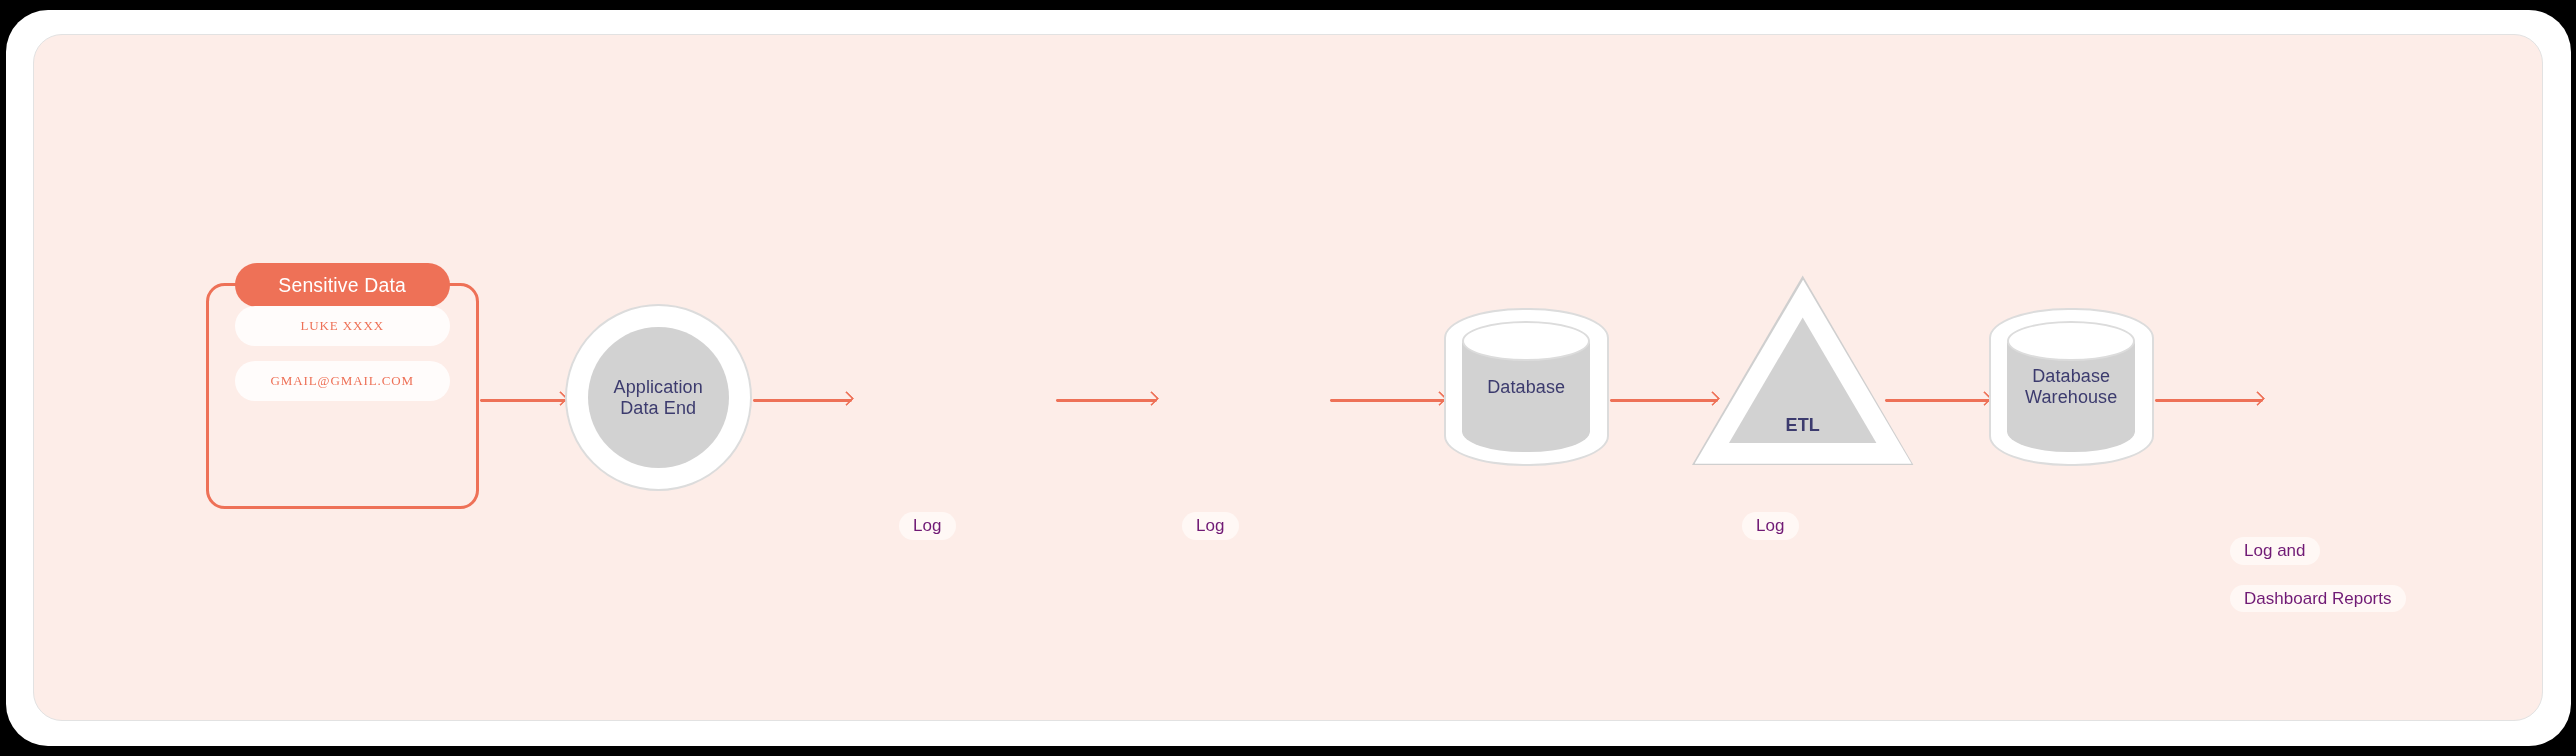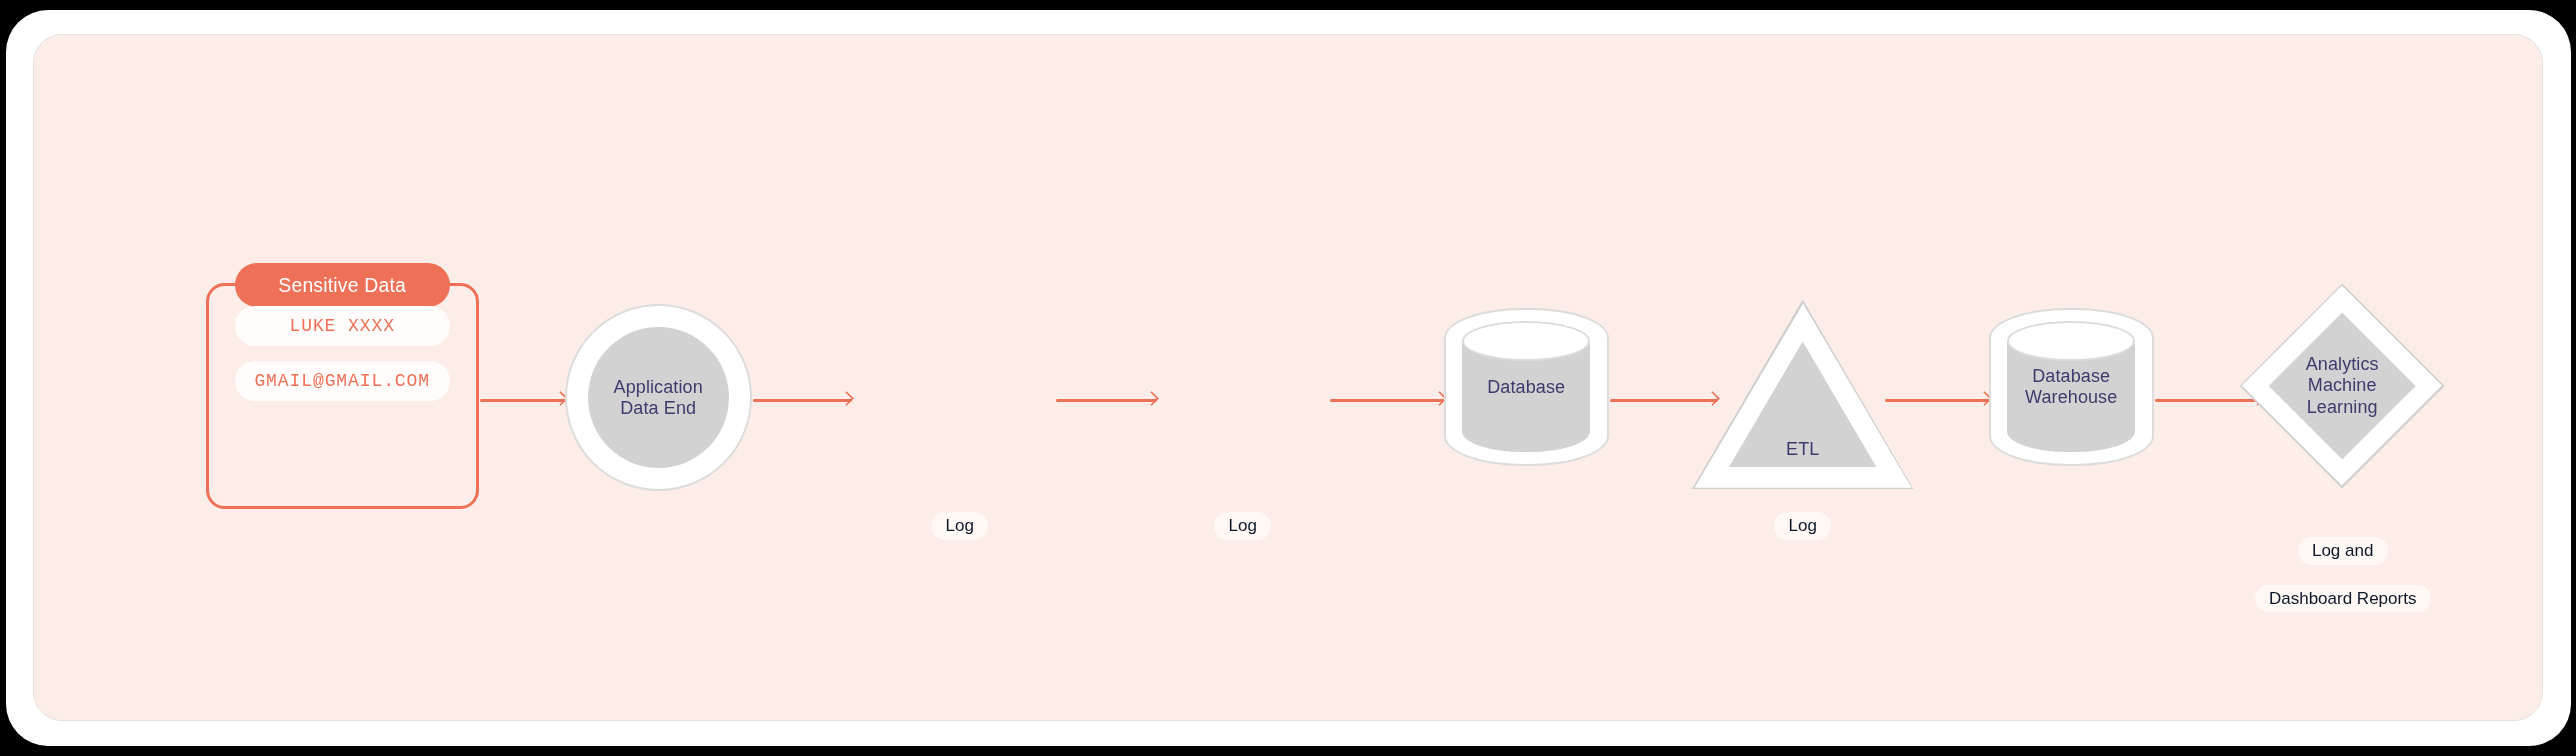--- a/index.html
+++ b/index.html
@@ -71,22 +71,22 @@
     justify-content: center;
     letter-spacing: 0.2px;
   }
   .sensitive-chip {
     position: absolute;
     left: 26px;
     width: 215px; height: 40px;
     background: #FFFCFB;
     border-radius: 20px;
     color: #EE7157;
-    font-family: Liberation Mono, monospace;
-    font-size: 18px;
+    font-family: Liberation Serif, serif;
+    font-size: 13px;
     letter-spacing: 0.9px;
     display: flex;
     align-items: center;
     justify-content: center;
   }
 
   
   #node-frontend { left: 531px; top: 269px; width: 187px; height: 187px; }
   #node-frontend .ring {
     position: absolute; inset: 0;
@@ -156,43 +156,43 @@
     left: 18.7px; top: 13px; right: 18.7px;
     height: 40px;
     background: #ffffff;
     border: 2.2px solid #DCDCDC;
     border-radius: 50%;
   }
   #node-database { left: 1410px; top: 273px; width: 165px; height: 158px; }
   #node-warehouse { left: 1955px; top: 273px; width: 165px; height: 158px; }
 
   
-  #node-etl { left: 1658px; top: 264px; width: 222px; height: 190px; }
+  #node-etl { left: 1658px; top: 240px; width: 222px; height: 190px; font-weight: bold; }
   .tri-outer, .tri-inner { position: absolute; clip-path: polygon(50% 0%, 100% 100%, 0% 100%); }
   #node-etl .tri-edge { position: absolute; inset: 0; background: #CFCFCF;
       clip-path: polygon(50% 0%, 100% 100%, 0% 100%); }
   #node-etl .tri-outer { left: 2.9px; top: 4.3px; width: 217px; height: 184px; background: #ffffff; }
   #node-etl .tri-inner { left: 37px; top: 42px; width: 148px; height: 126px; background: #D2D2D2; }
   #node-etl .node-label { justify-content: flex-end; padding-bottom: 29px; }
 
   
   #node-analytics { left: 2206px; top: 248px; width: 205px; height: 205px; }
   .dia-outer, .dia-inner { position: absolute; clip-path: polygon(50% 0%, 100% 50%, 50% 100%, 0% 50%); }
   #node-analytics .dia-edge { position: absolute; inset: 0; background: #CFCFCF;
       clip-path: polygon(50% 0%, 100% 50%, 50% 100%, 0% 50%); }
   #node-analytics .dia-outer { left: 2.2px; top: 2.2px; width: 200px; height: 200px; background: #ffffff; }
   #node-analytics .dia-inner { left: 29px; top: 29px; width: 147px; height: 147px; background: #D2D2D2; }
 
   
   .footnote {
     position: absolute;
     display: flex;
     flex-direction: column;
-    align-items: center;
-    color: #0f172a;
+    align-items: flex-start;
+    color: #701a75;
     font-size: 17px;
     line-height: 1.28;
     pointer-events: none;
   }
   .footnote span {
     background: #FFF8F5;
     border-radius: 16px;
     padding: 2.9px 14.4px;
   }
   #foot-gateway  { left: 865px; top: 477px; width: 122px; }
@@ -303,28 +303,20 @@
       <div class="cap"></div>
       <div class="node-label">Database
 Warehouse</div>
     </div>
 
     <div class="connector" id="conn-7">
       <div class="line" style="width:108px"></div>
         <div class="head"></div>
     </div>
 
-    <div class="node" id="node-analytics">
-      <div class="dia-edge"></div>
-      <div class="dia-outer"></div>
-      <div class="dia-inner"></div>
-      <div class="node-label">Analytics
-Machine
-Learning</div>
-    </div>
     <div class="footnote" id="foot-analytics">
       <span>Log and</span>
       <span>Dashboard Reports</span>
     </div>
 
   </div>
 </div>
 
 
 </body></html>

